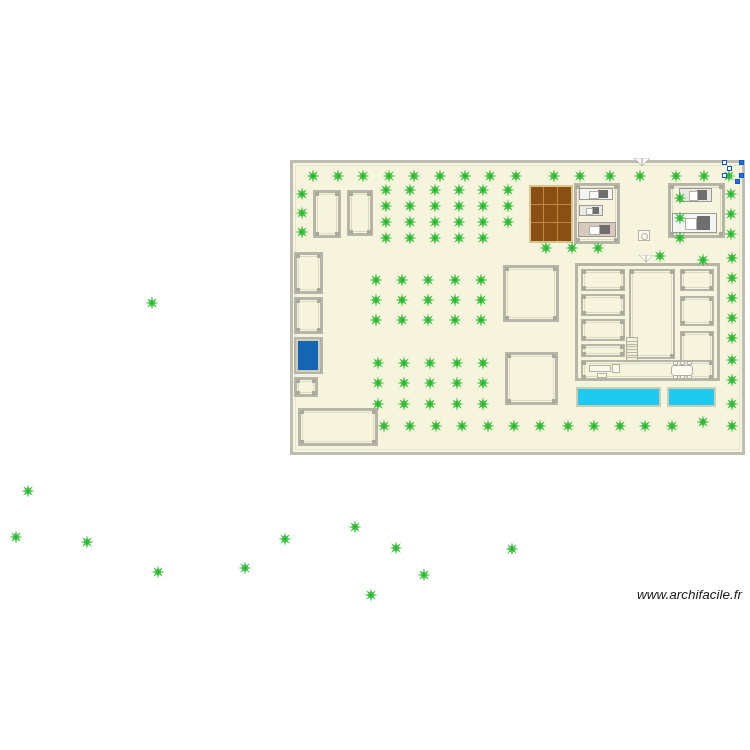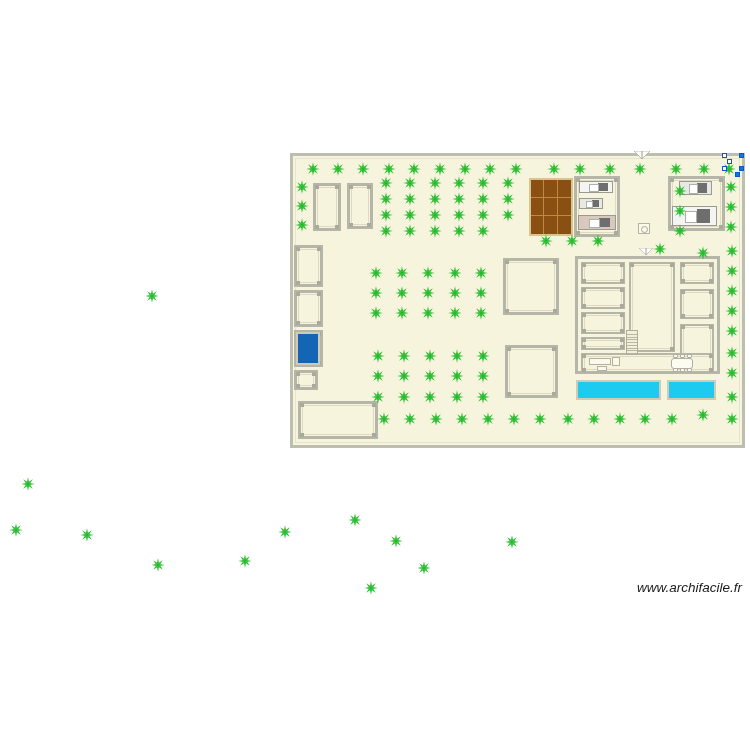--- a/index.html
+++ b/index.html
@@ -1,21 +1,21 @@
 <!DOCTYPE html>
 <html><head>
 <meta charset="utf-8">
 <title>Plan</title>
 <style>
   html,body{margin:0;padding:0;background:#ffffff;}
   body{
     width:750px;height:750px;position:relative;overflow:hidden;
     font-family:"Liberation Sans","DejaVu Sans",sans-serif;
   }
-  #canvas{position:absolute;left:0;top:1px;width:750px;height:540px;background:#ffffff;font-style:italic;}
+  #canvas{position:absolute;left:0;top:8px;width:750px;height:540px;background:#ffffff;font-style:italic;}
 
   
   .plot{
     position:absolute;
     background:#f7f4de;
     border:3px solid #bdbdb0;
     box-sizing:border-box;
   }
   .plot-inner-line{
     position:absolute;left:2px;top:2px;right:2px;bottom:2px;

